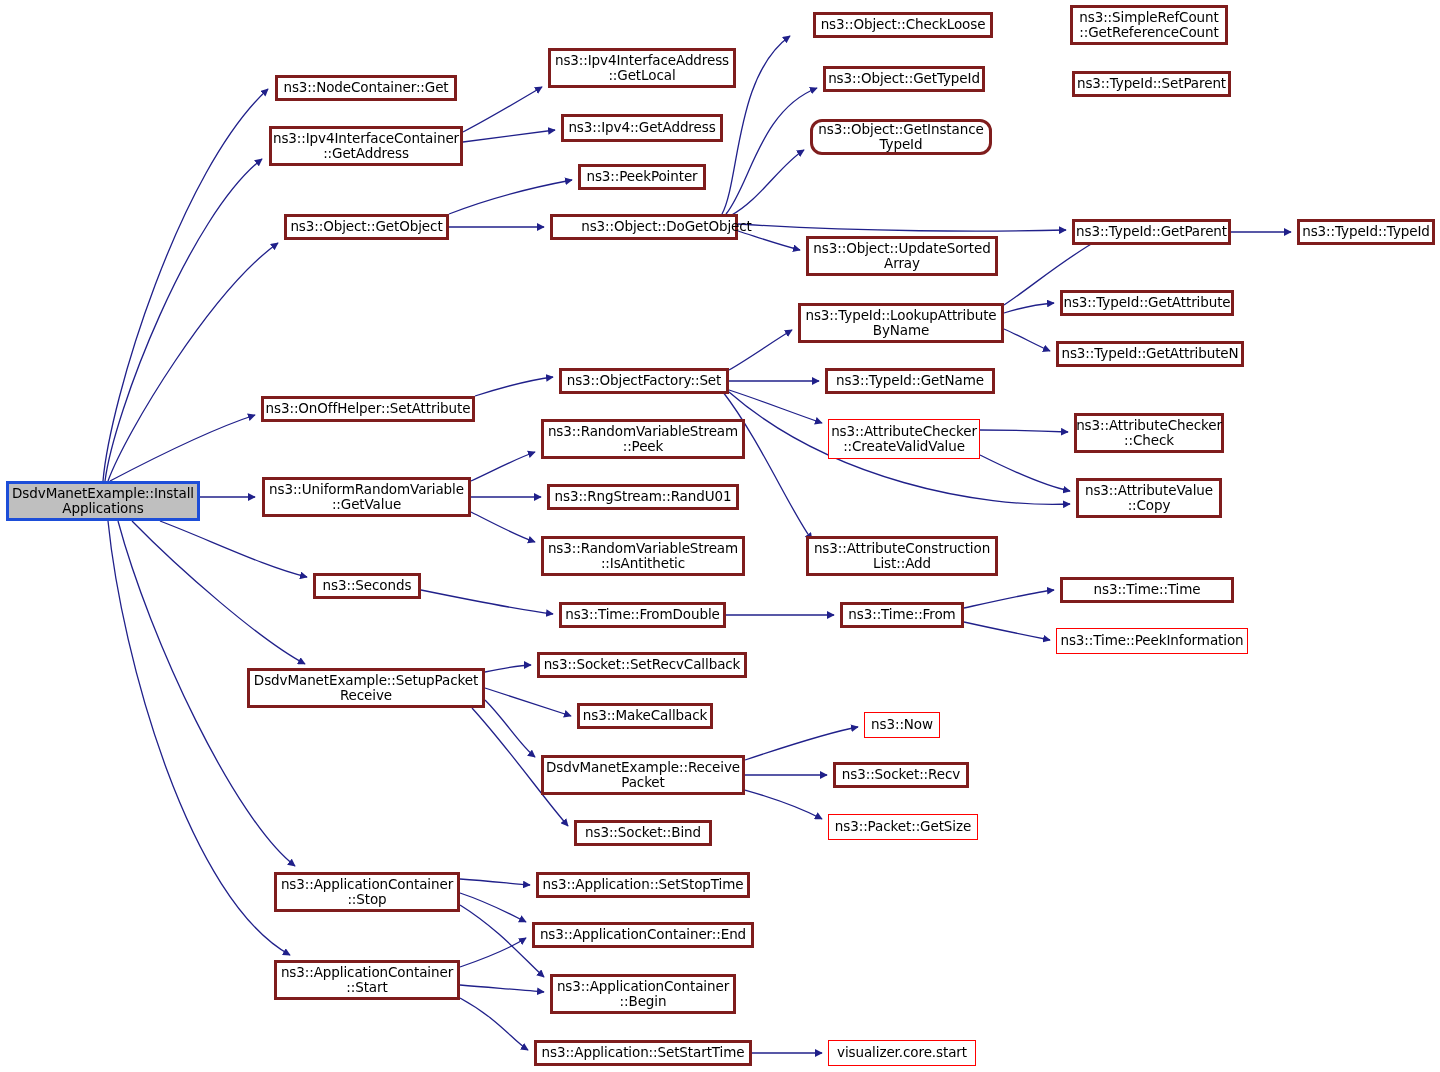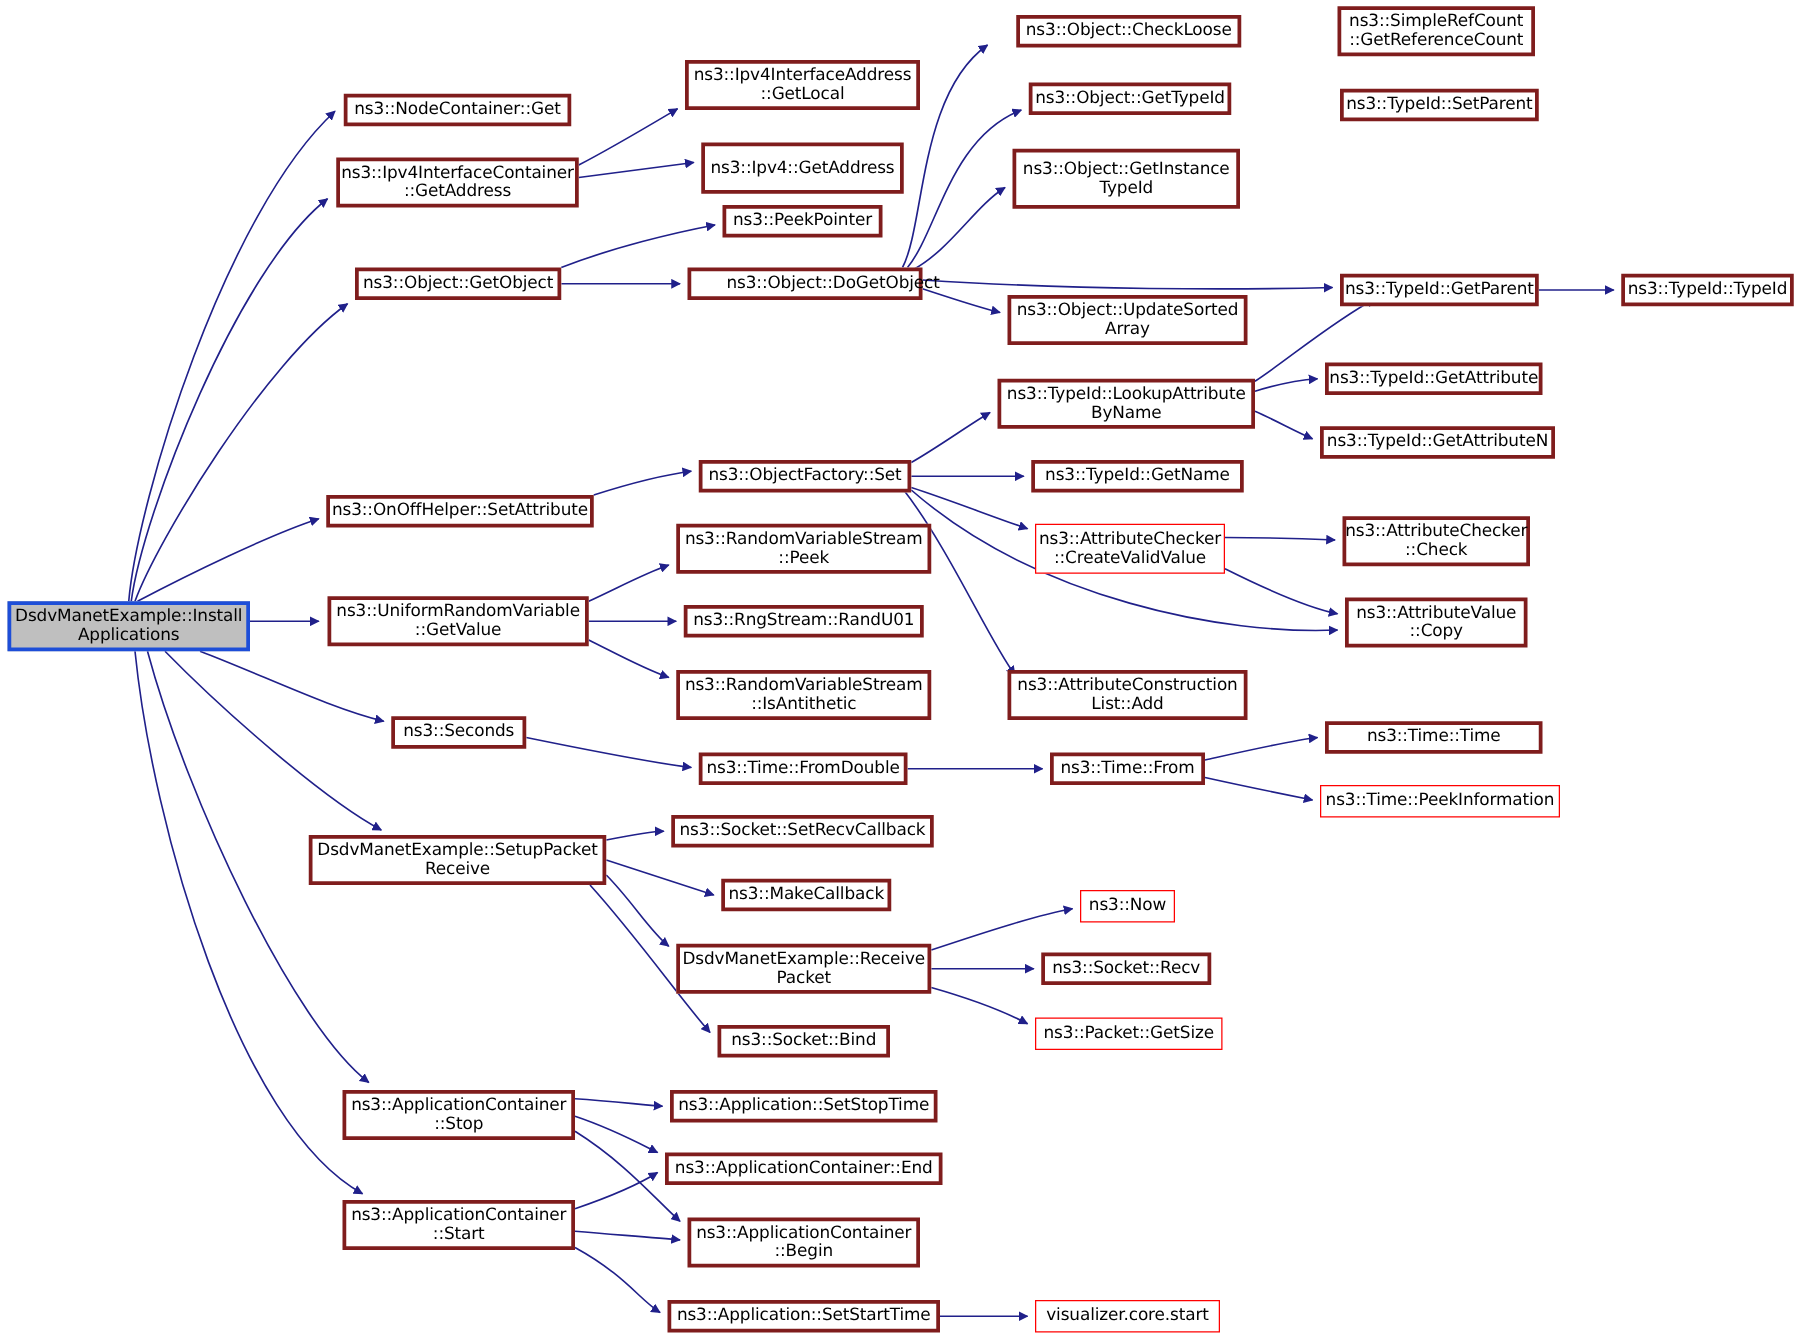--- a/index.html
+++ b/index.html
@@ -123,21 +123,21 @@
 ::GetValue</div>
       <div class="node" style="left: 313px; top: 573px; width: 108px; height: 26px;">ns3::Seconds</div>
       <div class="node" style="left: 247px; top: 668px; width: 238px; height: 40px;">DsdvManetExample::SetupPacket
 Receive</div>
       <div class="node" style="left: 274px; top: 872px; width: 186px; height: 40px;">ns3::ApplicationContainer
 ::Stop</div>
       <div class="node" style="left: 274px; top: 960px; width: 186px; height: 40px;">ns3::ApplicationContainer
 ::Start</div>
       <div class="node" style="left: 548px; top: 48px; width: 188px; height: 40px;">ns3::Ipv4InterfaceAddress
 ::GetLocal</div>
-      <div class="node" style="left: 561px; top: 114px; width: 162px; height: 41px;">ns3::Ipv4::GetAddress</div>
+      <div class="node" style="left: 561px; top: 114px; width: 162px; height: 28px;">ns3::Ipv4::GetAddress</div>
       <div class="node" style="left: 578px; top: 164px; width: 128px; height: 26px;">ns3::PeekPointer</div>
       <div class="node" style="left: 550px; top: 214px; width: 188px; height: 26px; padding-left: 48px;">ns3::Object::DoGetObject</div>
       <div class="node" style="left: 559px; top: 368px; width: 170px; height: 26px;">ns3::ObjectFactory::Set</div>
       <div class="node" style="left: 541px; top: 419px; width: 204px; height: 40px;">ns3::RandomVariableStream
 ::Peek</div>
       <div class="node" style="left: 547px; top: 484px; width: 192px; height: 26px;">ns3::RngStream::RandU01</div>
       <div class="node" style="left: 541px; top: 536px; width: 204px; height: 40px;">ns3::RandomVariableStream
 ::IsAntithetic</div>
       <div class="node" style="left: 559px; top: 602px; width: 167px; height: 26px;">ns3::Time::FromDouble</div>
       <div class="node" style="left: 537px; top: 652px; width: 210px; height: 26px;">ns3::Socket::SetRecvCallback</div>
@@ -145,21 +145,21 @@
       <div class="node" style="left: 541px; top: 755px; width: 204px; height: 40px;">DsdvManetExample::Receive
 Packet</div>
       <div class="node" style="left: 574px; top: 820px; width: 138px; height: 26px;">ns3::Socket::Bind</div>
       <div class="node" style="left: 536px; top: 872px; width: 214px; height: 26px;">ns3::Application::SetStopTime</div>
       <div class="node" style="left: 532px; top: 922px; width: 222px; height: 26px;">ns3::ApplicationContainer::End</div>
       <div class="node" style="left: 550px; top: 974px; width: 186px; height: 40px;">ns3::ApplicationContainer
 ::Begin</div>
       <div class="node" style="left: 534px; top: 1040px; width: 218px; height: 26px;">ns3::Application::SetStartTime</div>
       <div class="node" style="left: 813px; top: 12px; width: 180px; height: 26px;">ns3::Object::CheckLoose</div>
       <div class="node" style="left: 823px; top: 66px; width: 162px; height: 26px;">ns3::Object::GetTypeId</div>
-      <div class="node" style="left: 810px; top: 119px; width: 182px; height: 48px;">ns3::Object::GetInstance
+      <div class="node" style="left: 810px; top: 119px; width: 182px; height: 36px; border-radius: 12px;">ns3::Object::GetInstance
 TypeId</div>
       <div class="node" style="left: 806px; top: 236px; width: 192px; height: 40px;">ns3::Object::UpdateSorted
 Array</div>
       <div class="node" style="left: 798px; top: 303px; width: 206px; height: 40px;">ns3::TypeId::LookupAttribute
 ByName</div>
       <div class="node" style="left: 825px; top: 368px; width: 170px; height: 26px;">ns3::TypeId::GetName</div>
       <div class="node warn" style="left: 828px; top: 419px; width: 152px; height: 40px;">ns3::AttributeChecker
 ::CreateValidValue</div>
       <div class="node" style="left: 806px; top: 536px; width: 192px; height: 40px;">ns3::AttributeConstruction
 List::Add</div>

